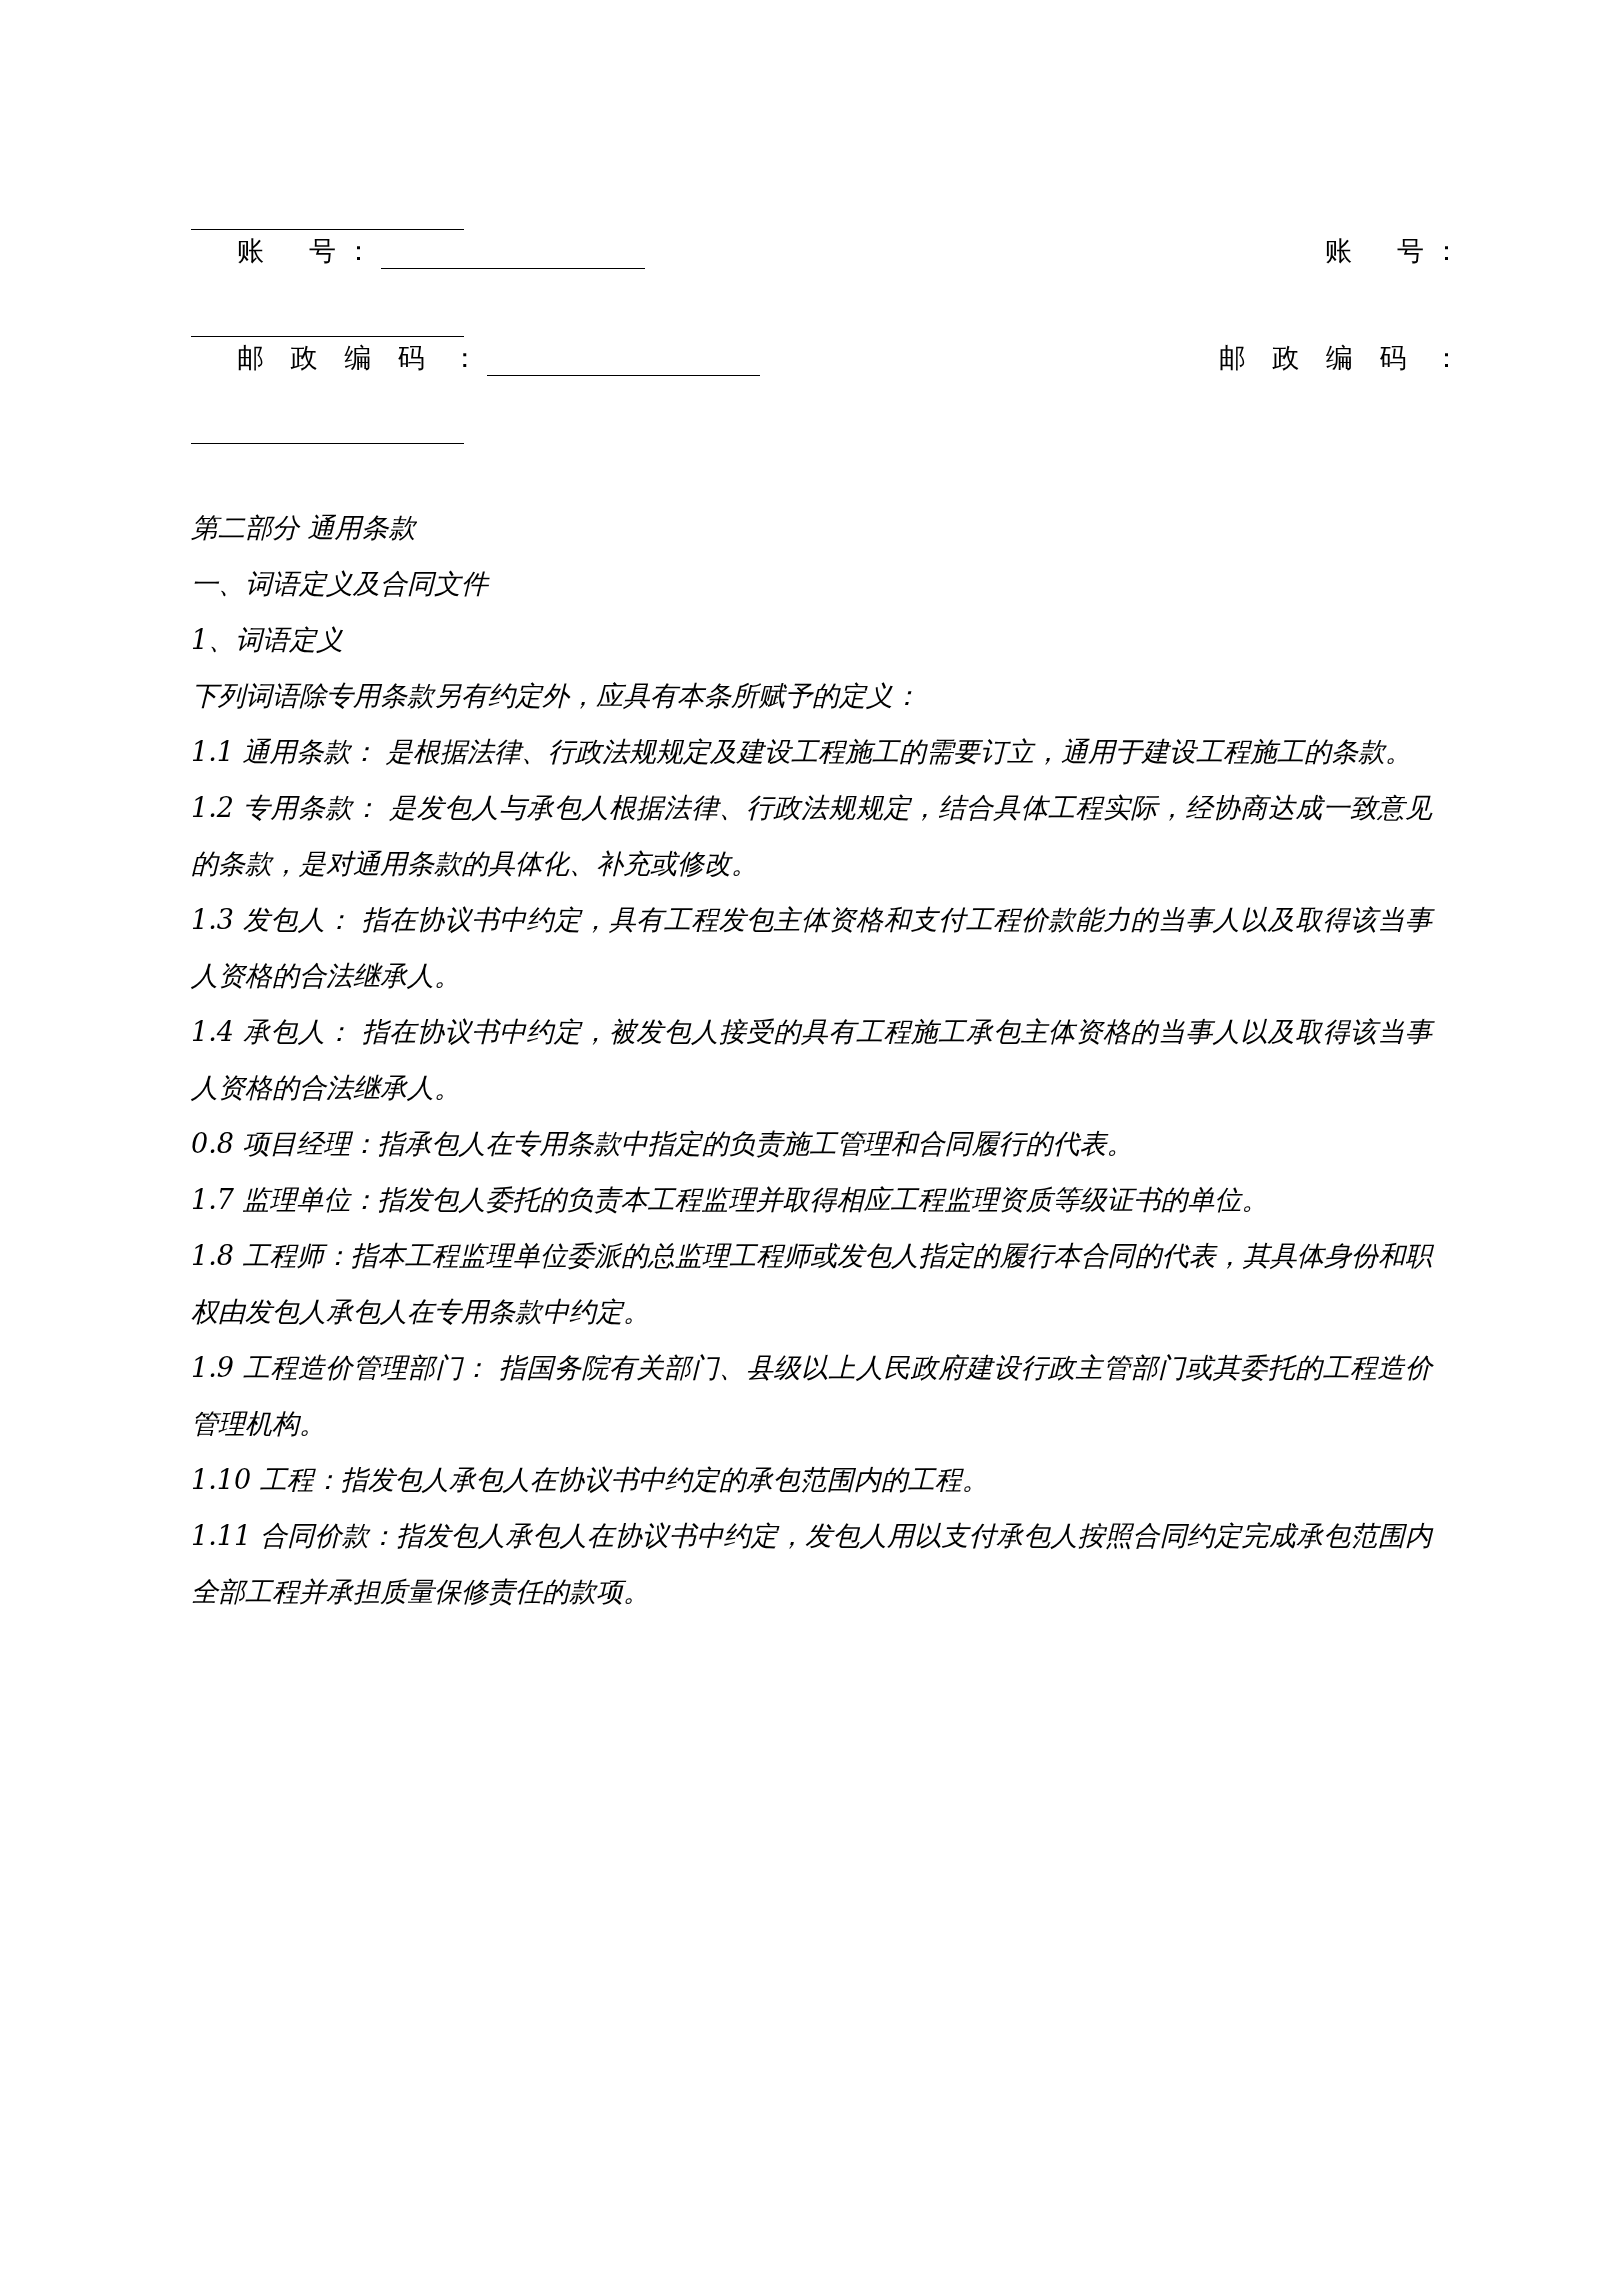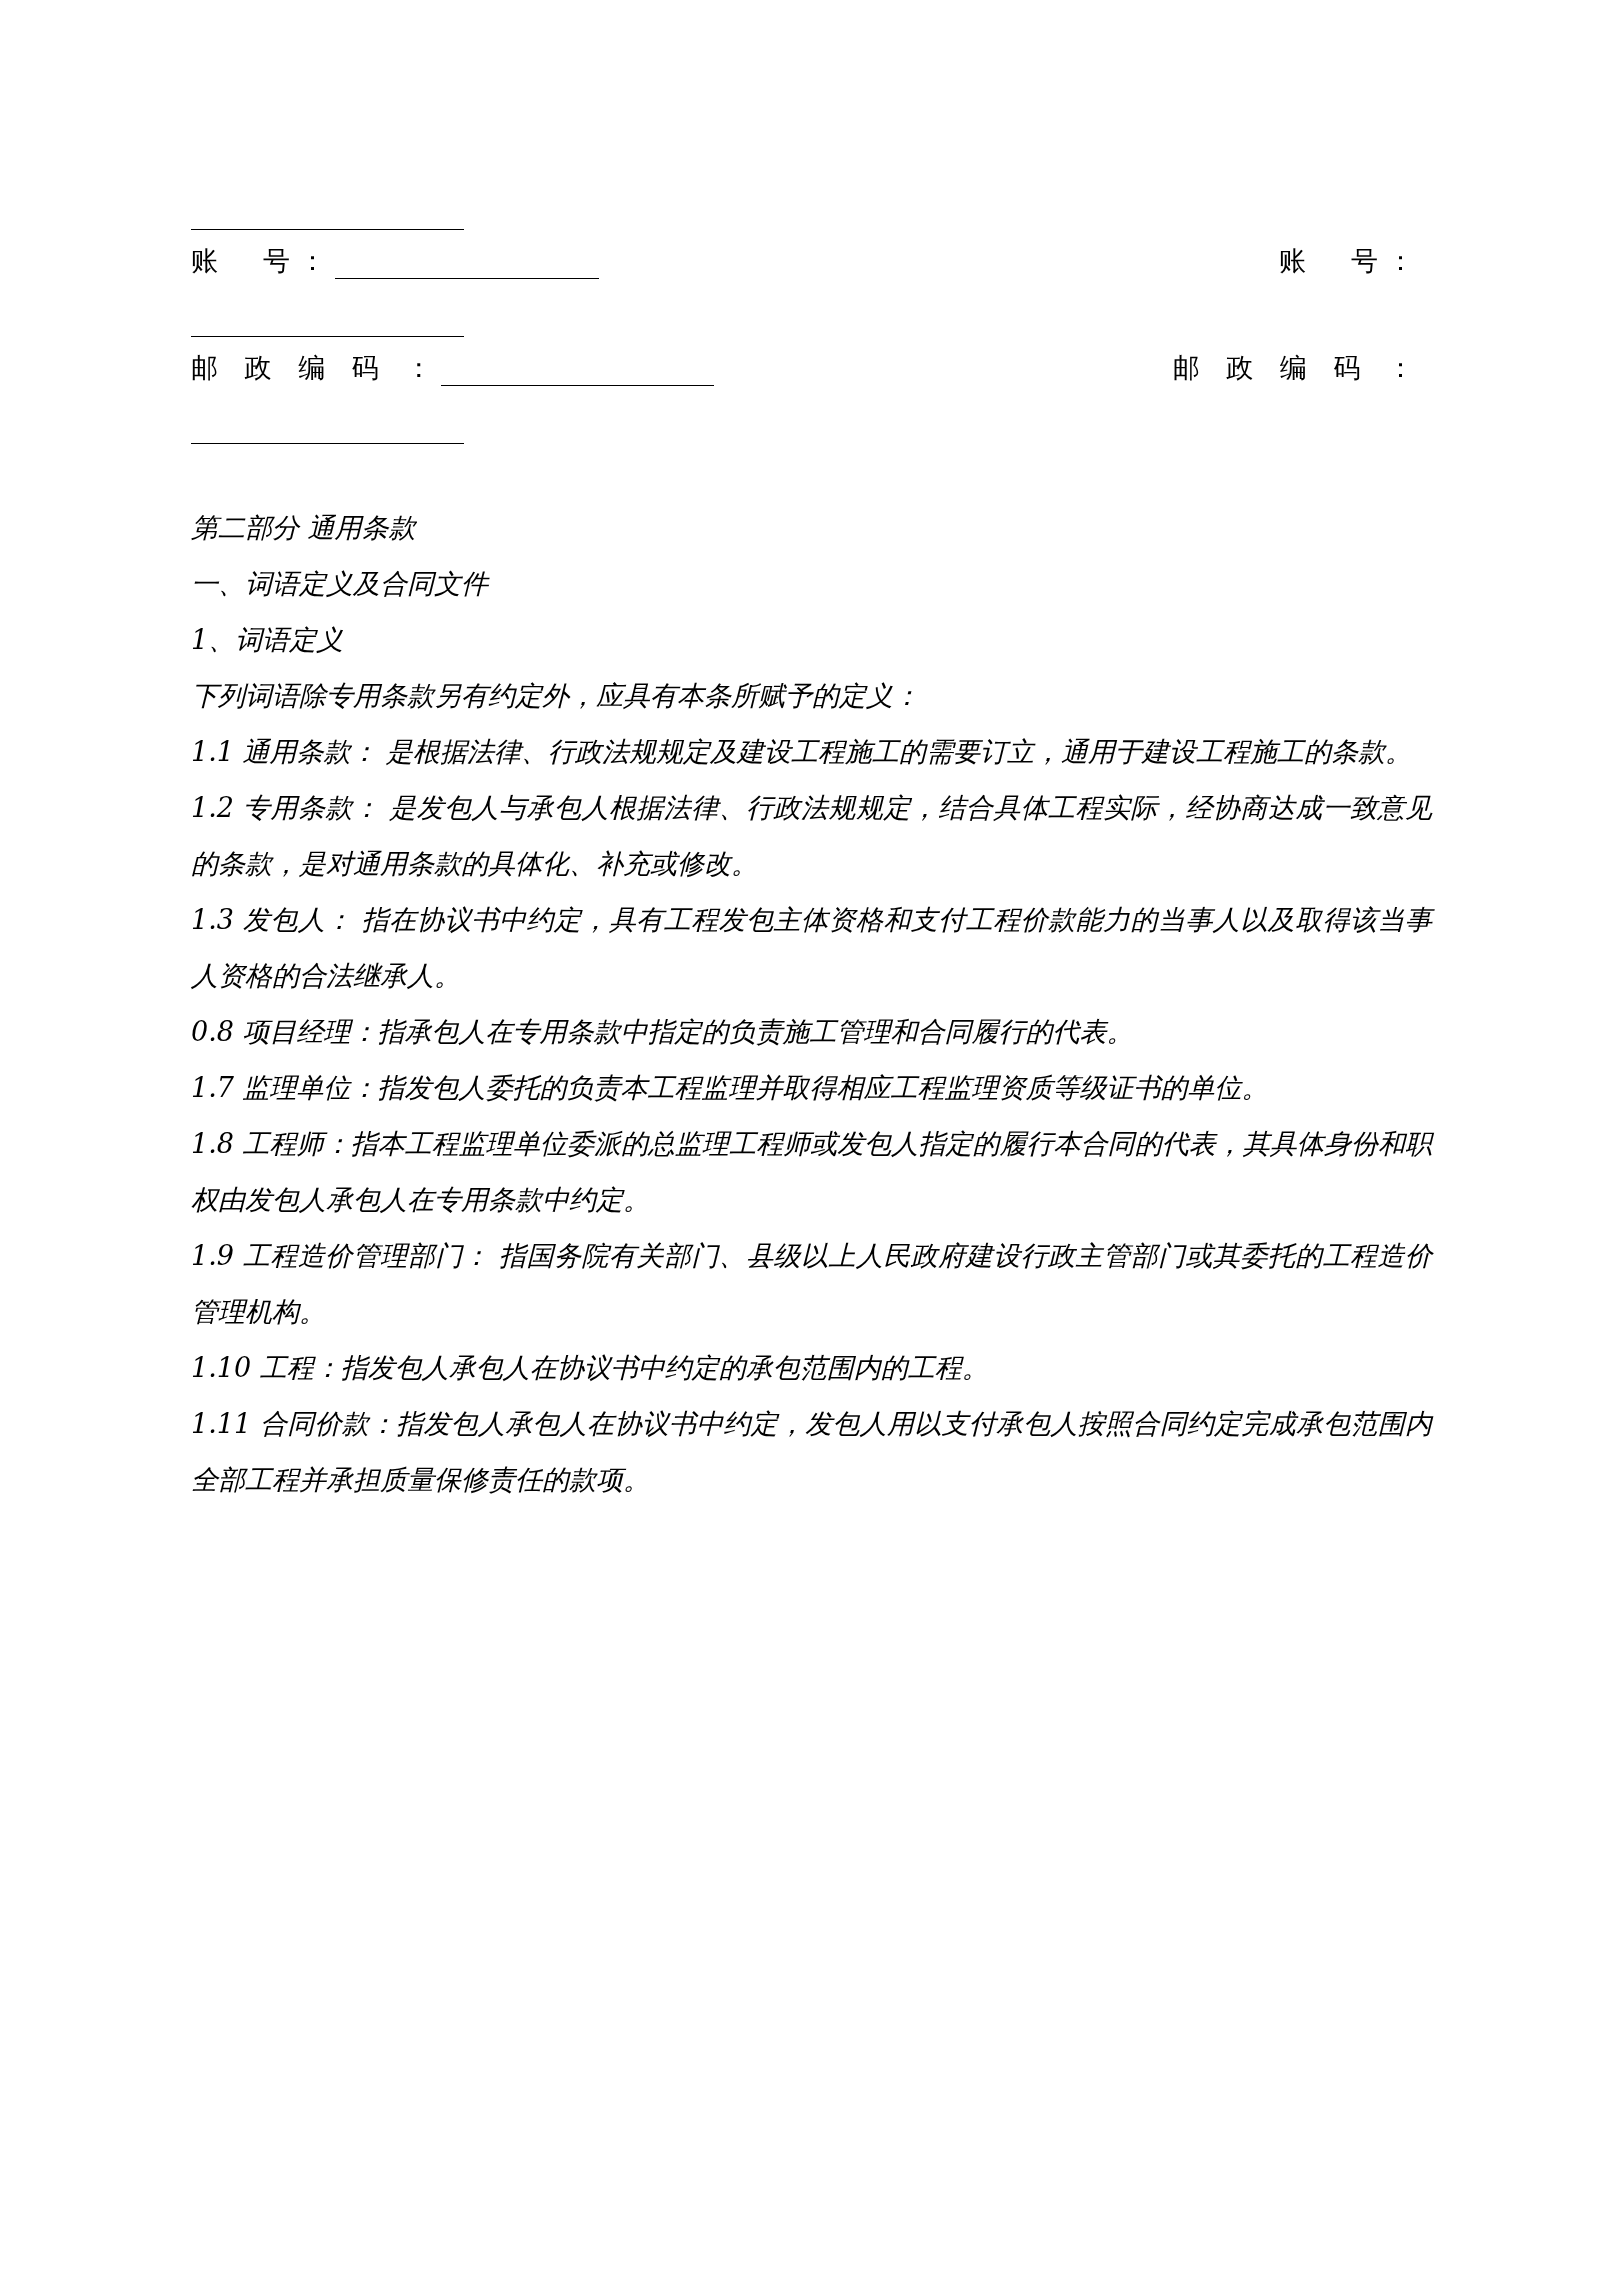--- a/index.html
+++ b/index.html
@@ -24,24 +24,25 @@
     font-size: 27px;
     line-height: 1.0;
   }
 
   
   .hdr-block {
     margin-bottom: 9px;
   }
   .hdr-row {
     display: flex;
-    align-items: center;
+    align-items: flex-start;
     justify-content: space-between;
     width: 100%;
     min-height: 56px;
+    margin-left: 46px;
   }
   .hdr-left {
     display: flex;
     align-items: flex-end;
     white-space: nowrap;
   }
   .hdr-right {
     display: flex;
     align-items: flex-end;
     white-space: nowrap;
@@ -137,20 +138,21 @@
   <div class="doc-body">
 
     <p class="para gap-before">第二部分 通用条款</p>
     <p class="para">一、词语定义及合同文件</p>
     <p class="para">1、词语定义</p>
     <p class="para">下列词语除专用条款另有约定外，应具有本条所赋予的定义：</p>
 
     <p class="para">1.1 通用条款：  是根据法律、行政法规规定及建设工程施工的需要订立，通用于建设工程施工的条款。</p>
     <p class="para">1.2 专用条款：  是发包人与承包人根据法律、行政法规规定，结合具体工程实际，经协商达成一致意见的条款，是对通用条款的具体化、补充或修改。</p>
     <p class="para">1.3 发包人：  指在协议书中约定，具有工程发包主体资格和支付工程价款能力的当事人以及取得该当事人资格的合法继承人。</p>
+    <p class="para">1.4 承包人：  指在协议书中约定，被发包人接受的具有工程施工承包主体资格的当事人以及取得该当事人资格的合法继承人。</p>
     <p class="para">0.8 项目经理：指承包人在专用条款中指定的负责施工管理和合同履行的代表。</p>
     <p class="para">1.7 监理单位：指发包人委托的负责本工程监理并取得相应工程监理资质等级证书的单位。</p>
     <p class="para">1.8 工程师：指本工程监理单位委派的总监理工程师或发包人指定的履行本合同的代表，其具体身份和职权由发包人承包人在专用条款中约定。</p>
     <p class="para">1.9 工程造价管理部门：  指国务院有关部门、县级以上人民政府建设行政主管部门或其委托的工程造价管理机构。</p>
     <p class="para">1.10 工程：指发包人承包人在协议书中约定的承包范围内的工程。</p>
     <p class="para">1.11 合同价款：指发包人承包人在协议书中约定，发包人用以支付承包人按照合同约定完成承包范围内全部工程并承担质量保修责任的款项。</p>
 
   </div>
 
 

